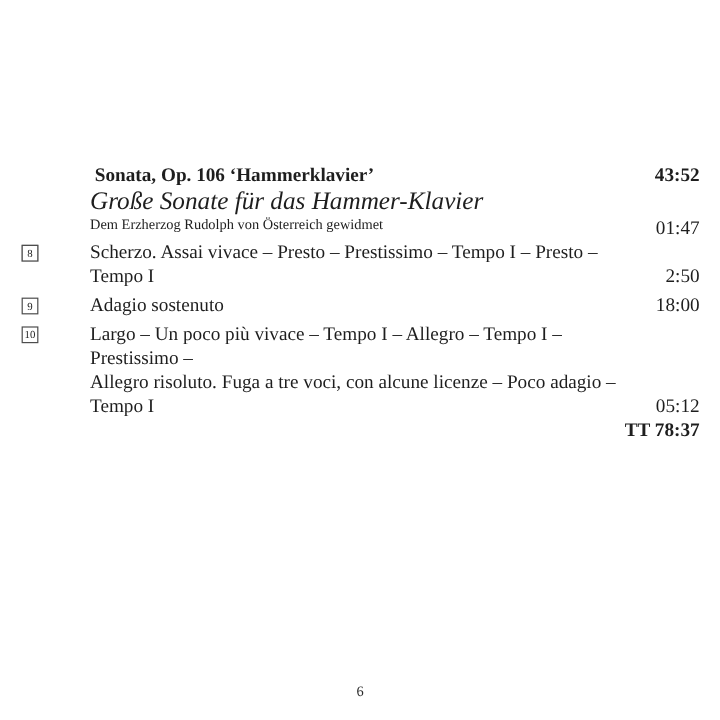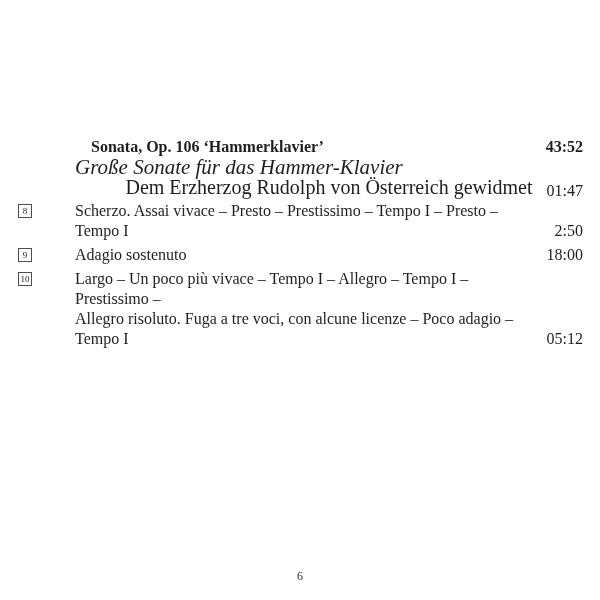--- a/index.html
+++ b/index.html
@@ -20,37 +20,36 @@
   }
   .indent { padding-left: 58px; }
   .title-row {
     position: relative;
     font-size: 16px;
     line-height: 21px;
     font-weight: bold;
   }
   .title-row h1 {
     display: inline;
-    margin: 16px;
+    margin: 4px;
     font-size: inherit;
     font-weight: inherit;
   }
   .keys {
     font-size: 13px;
     line-height: 19px;
   }
   .subtitle {
     font-size: 21px;
     line-height: 20px;
     font-style: italic;
   }
   .dedication {
-    font-size: 20px;
+    font-size: 12px;
     line-height: 20px;
-    text-align: center;
   }
   .track {
     position: relative;
     margin-top: 4px;
     font-size: 16px;
     line-height: 20px;
   }
   .track-text {
     white-space: pre-line;
     padding-right: 50px;
@@ -132,17 +131,20 @@
       <div class="track indent">
         <span class="track-num">10</span>
         <div class="track-text">Largo – Un poco più vivace – Tempo I – Allegro – Tempo I – Prestissimo –
 Allegro risoluto. Fuga a tre voci, con alcune licenze – Poco adagio –
 Tempo I</div>
         <span class="time">05:12</span>
       </div>
 
     </div>
 
+    <div class="total-row">
+      <span>TT 78:37</span>
+    </div>
 
   </div>
 
   <div class="page-number">6</div>
 </div>
 
 </body></html>

